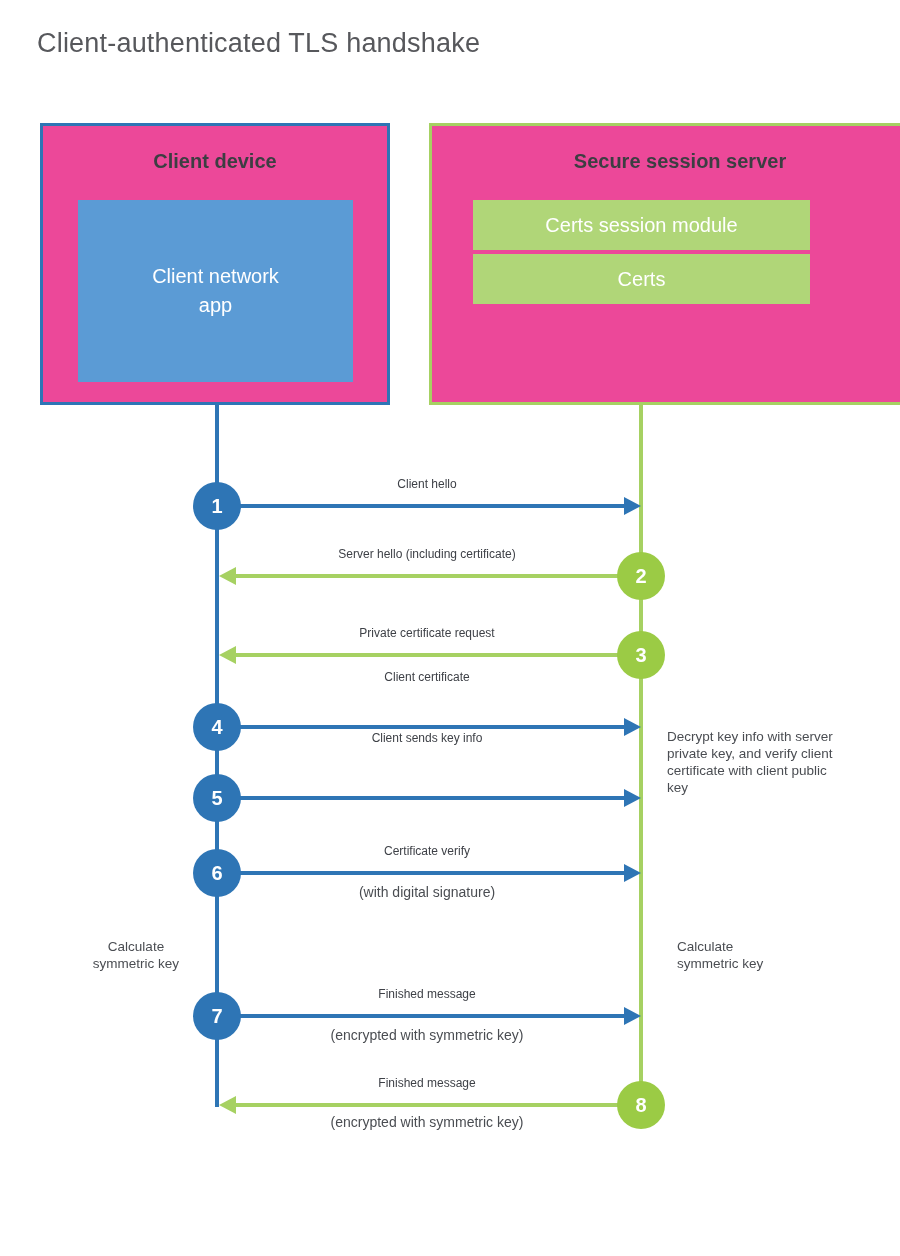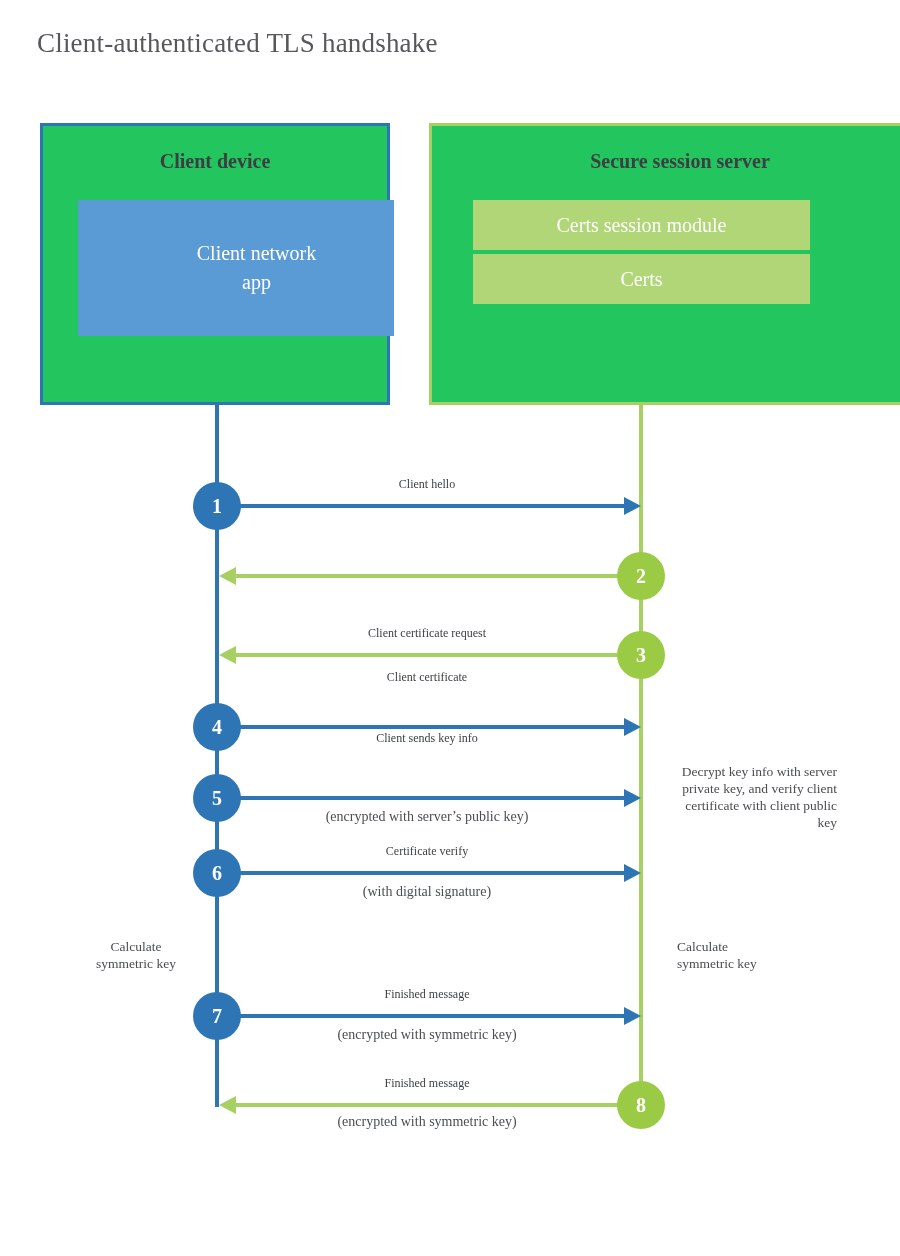--- a/index.html
+++ b/index.html
@@ -3,39 +3,39 @@
 <meta charset="utf-8">
 <style>
   :root{
     --blue:#2e75b5; --blue-light:#5b9bd5;
     --green:#a6d162; --green-bar:#b0d678; --green-circle:#9bcb45;
     --ink:#3e4147; --ink-soft:#4a4d52; --title:#57585c;
   }
   html,body{margin:0;padding:0;background:#ffffff;}
   .canvas{
     position:relative; width:900px; height:1256px; background:#ffffff;
-    font-family:Liberation Serif, serif; overflow:hidden;
+    font-family:Liberation Sans, sans-serif; overflow:hidden;
   }
   .page-title{
     position:absolute; left:37px; top:28px;
     font-size:27px; font-weight:300; color:var(--title); letter-spacing:.2px;
   }
   
-  .actor-box{position:absolute; top:123px; height:282px; box-sizing:border-box; background:#22c55e;}
+  .actor-box{position:absolute; top:123px; height:282px; box-sizing:border-box; background:#ec4899;}
   .actor-box.client{left:40px; width:350px; border:3px solid var(--blue);}
   .actor-box.server{left:429px; width:502px; border:3px solid var(--green);}
   .actor-title{
     position:absolute; left:0; right:0; top:24px; text-align:center;
     font-size:20px; font-weight:700; color:#3c3e42;
   }
   .app-rect{
-    position:absolute; left:35px; top:74px; width:275px; height:136px;
+    position:absolute; left:35px; top:74px; width:275px; height:182px;
     background:var(--blue-light); color:#fff; font-size:20px;
     display:flex; flex-direction:column; align-items:center; justify-content:center;
-    line-height:1.45; text-align:center;padding-left:41px;
+    line-height:1.45; text-align:center;
   }
   .module-bar{
     position:absolute; left:41px; width:337px; height:50px;
     background:var(--green-bar); color:#fff; font-size:20px;
     display:flex; align-items:center; justify-content:center; text-align:center;
   }
   
   .vline{position:absolute; width:4px;}
   .vline.blue{background:var(--blue); left:215px; top:405px; height:702px;}
   .vline.green{background:var(--green); left:639px; top:405px; height:700px;}
@@ -59,21 +59,21 @@
     position:absolute; left:230px; width:394px; text-align:center;
     font-size:12px; color:var(--ink);
   }
   .sub{
     position:absolute; left:230px; width:394px; text-align:center;
     font-size:14px; color:var(--ink-soft);
   }
   .note{
     position:absolute; font-size:13.5px; line-height:17px; color:var(--ink-soft);
   }
-  .note.decrypt{left:667px; top:763px; width:170px; text-align:right;}
+  .note.decrypt{left:667px; top:728px; width:170px; text-align:left;}
   .note.calc-left{left:84px; top:938px; width:104px; text-align:center;}
   .note.calc-right{left:677px; top:938px; width:104px; text-align:left;}
 </style>
 </head>
 <body>
 
 <div class="canvas">
 
   <div class="page-title">Client-authenticated TLS handshake</div>
 
@@ -92,39 +92,39 @@
   </div>
 
   <div class="vline blue"></div>
   <div class="vline green"></div>
 
   <div class="msg" style="top:477px">Client hello</div>
   <div class="hline blue" style="left:230px;top:504px;width:394px"></div>
   <div class="head right" style="left:624px;top:497px"></div>
   <div class="circle blue" style="top:482px">1</div>
 
+  <div class="msg" style="top:547px">Server hello (including certificate)</div>
   <div class="hline green" style="left:235px;top:574px;width:388px"></div>
   <div class="head left" style="left:219px;top:567px"></div>
   <div class="circle green" style="top:552px">2</div>
 
-  <div class="msg" style="top:626px">Client certificate request</div>
+  <div class="msg" style="top:626px">Private certificate request</div>
   <div class="hline green" style="left:235px;top:653px;width:388px"></div>
   <div class="head left" style="left:219px;top:646px"></div>
   <div class="circle green" style="top:631px">3</div>
 
   <div class="msg" style="top:670px">Client certificate</div>
   <div class="hline blue" style="left:230px;top:725px;width:394px"></div>
   <div class="head right" style="left:624px;top:718px"></div>
   <div class="circle blue" style="top:703px">4</div>
 
   <div class="msg" style="top:731px">Client sends key info</div>
   <div class="hline blue" style="left:230px;top:796px;width:394px"></div>
   <div class="head right" style="left:624px;top:789px"></div>
   <div class="circle blue" style="top:774px">5</div>
-  <div class="sub" style="top:809px">(encrypted with server’s public key)</div>
 
   <div class="msg" style="top:844px">Certificate verify</div>
   <div class="hline blue" style="left:230px;top:871px;width:394px"></div>
   <div class="head right" style="left:624px;top:864px"></div>
   <div class="circle blue" style="top:849px">6</div>
   <div class="sub" style="top:884px">(with digital signature)</div>
 
   <div class="note decrypt">Decrypt key info with server private key, and verify client certificate with client public key</div>
   <div class="note calc-left">Calculate symmetric key</div>
   <div class="note calc-right">Calculate symmetric key</div>

